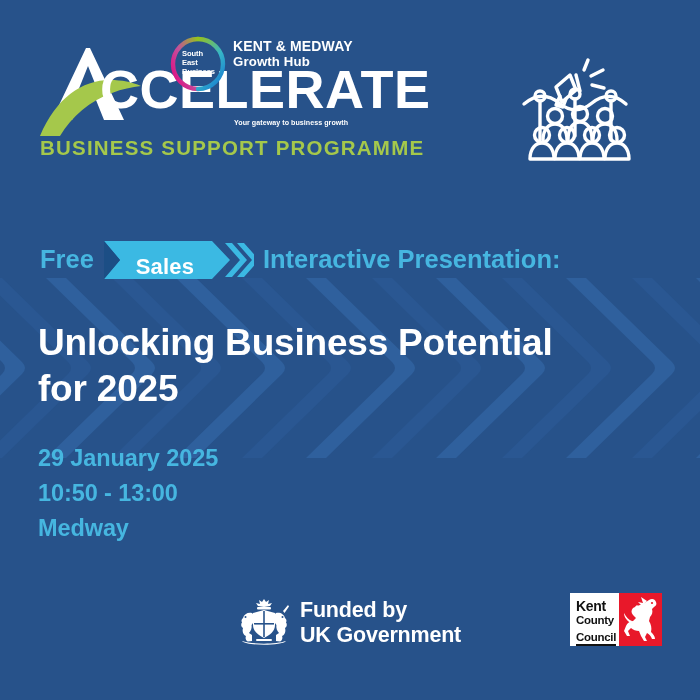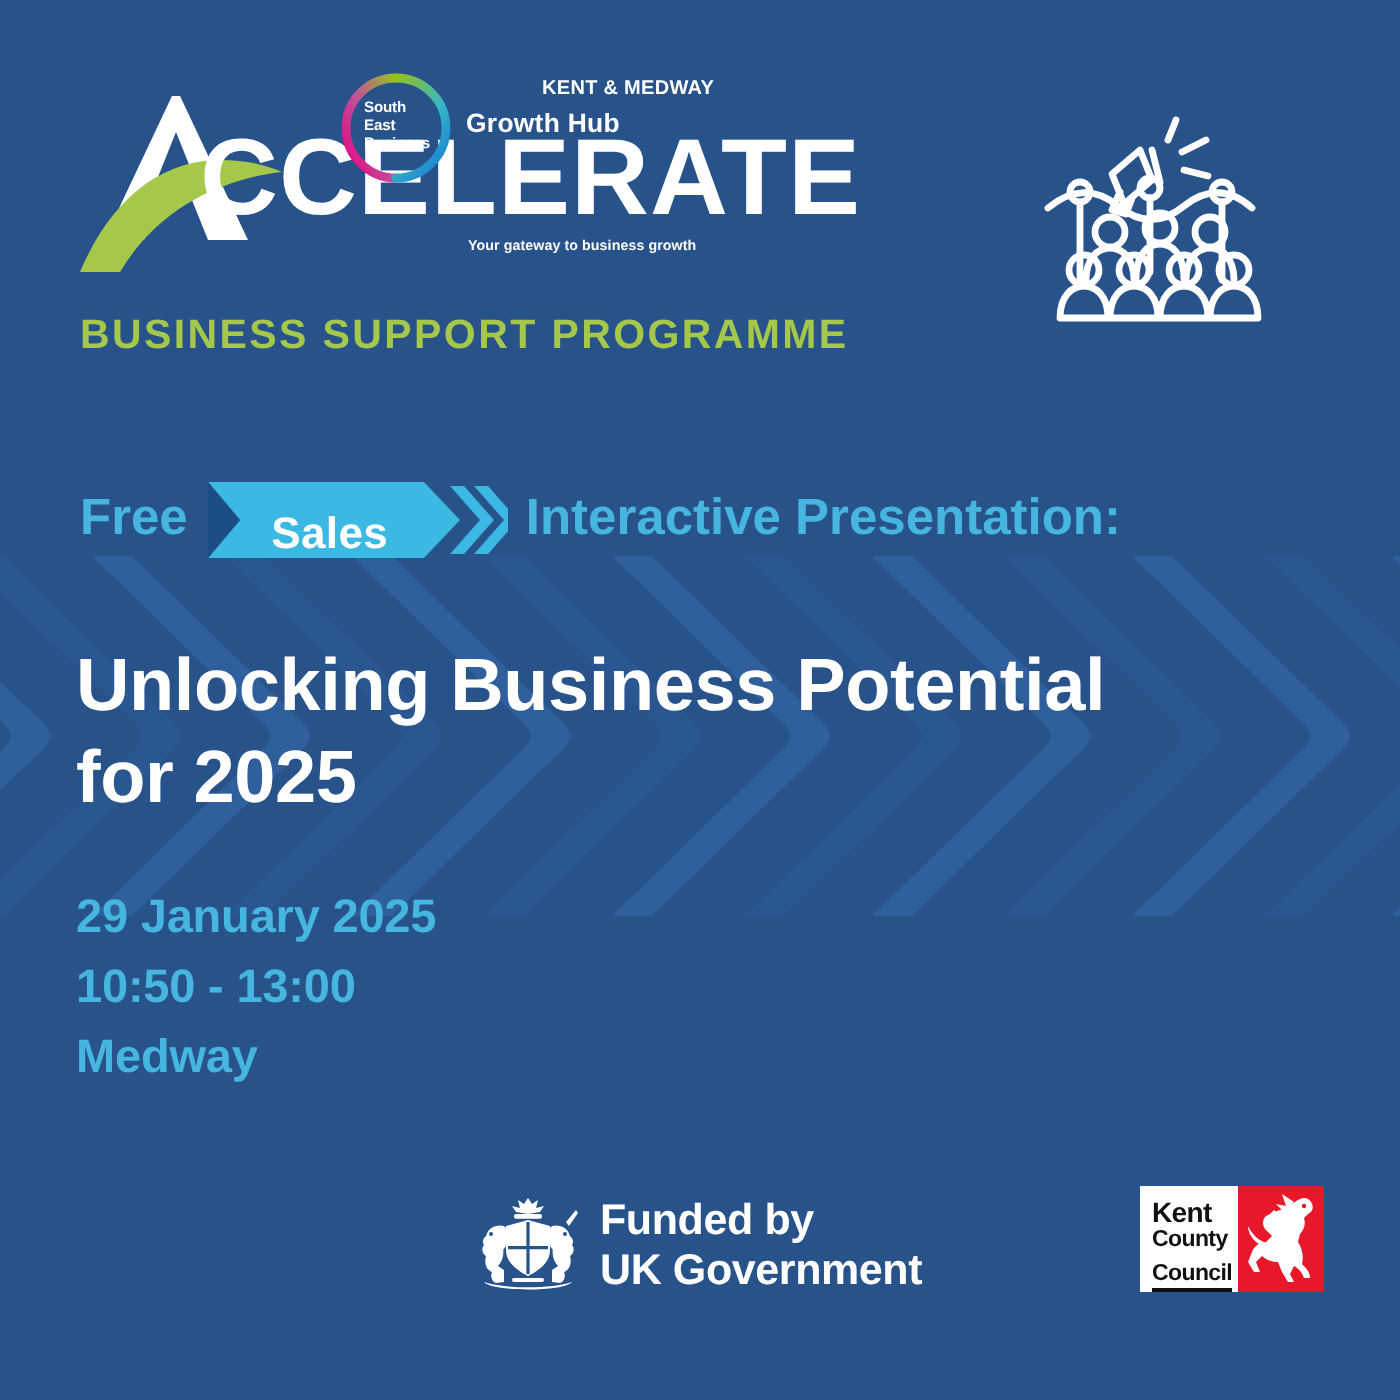--- a/index.html
+++ b/index.html
@@ -30,36 +30,36 @@
 
   #accelerate-logo { position: absolute; left: 38px; top: 62px; width: 320px; height: 100px; }
   #accel-word {
     position: absolute; left: 62px; top: 0px;
     font-size: 54px; font-weight: 700; letter-spacing: 0.5px;
     color: #ffffff; line-height: 1; white-space: nowrap;
   }
   #accel-sub {
     position: absolute; left: 2px; top: 76px;
     font-size: 20.5px; font-weight: 700; letter-spacing: 1.2px;
-    color: #A5C84B; line-height: 1; white-space: nowrap; margin-top: 20px;
+    color: #A5C84B; line-height: 1; white-space: nowrap;
   }
   #accel-a { position: absolute; left: 0px; top: -16px; width: 105px; height: 92px; }
 
   
   #kmgh-logo { position: absolute; left: 170px; top: 36px; width: 185px; height: 56px; }
   #seb-circle { position: absolute; left: 0; top: 0; width: 56px; height: 56px; }
   #seb-text {
     position: absolute; left: 12px; top: 14px; width: 36px;
     font-size: 7.6px; font-weight: 700; color: #ffffff; line-height: 1.18;
     letter-spacing: -0.1px;
   }
   #kmgh-line1 {
     position: absolute; left: 63px; top: 3px;
-    font-size: 10px; font-weight: 700; color: #ffffff; line-height: 1.1;
-    letter-spacing: 0.15px; white-space: nowrap; margin-left: 38px;
+    font-size: 14px; font-weight: 700; color: #ffffff; line-height: 1.1;
+    letter-spacing: 0.15px; white-space: nowrap;
   }
   #kmgh-line2 {
     position: absolute; left: 63px; top: 19px;
     font-size: 13.2px; font-weight: 700; color: #ffffff; line-height: 1.1;
     letter-spacing: 0.15px; white-space: nowrap;
   }
   #kmgh-tag {
     position: absolute; left: 64px; top: 37px;
     font-size: 7.1px; font-weight: 600; color: #ffffff; line-height: 1;
     letter-spacing: 0.05px; white-space: nowrap; margin-top: 47px;

